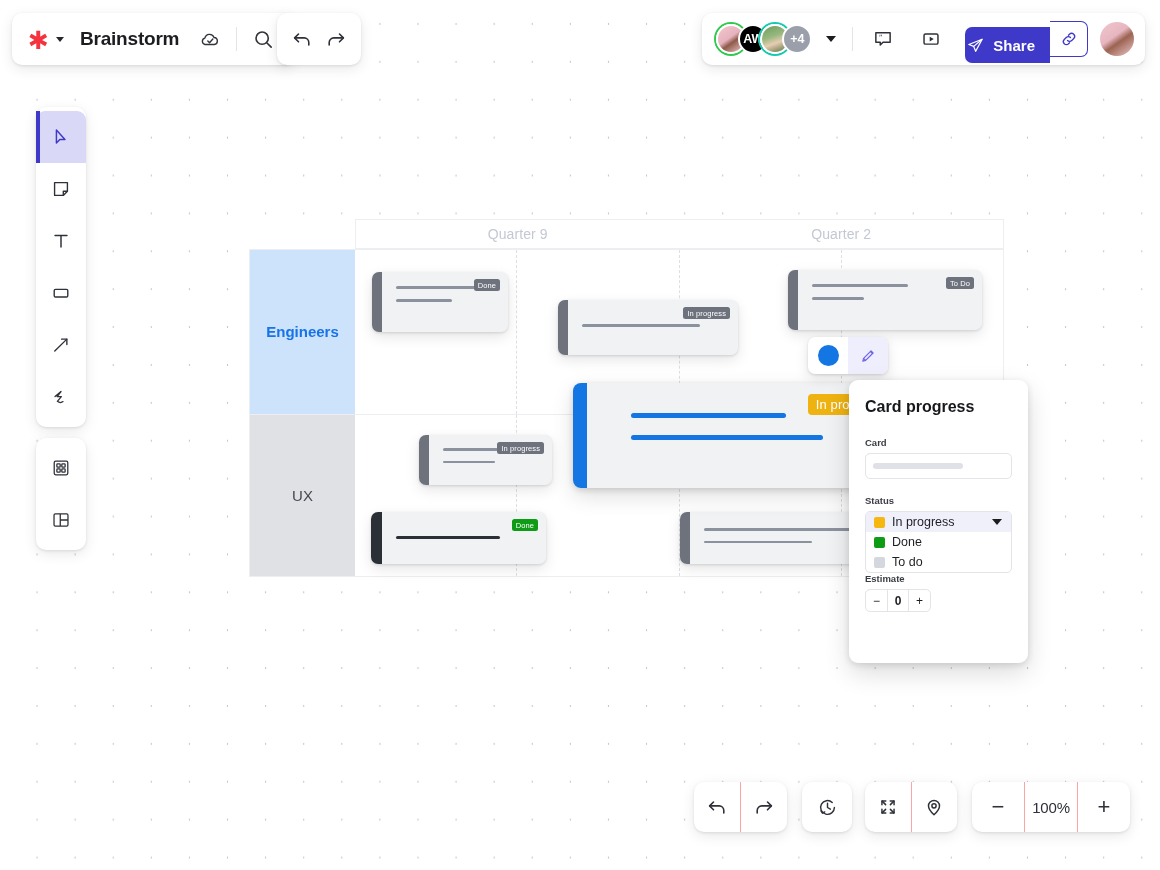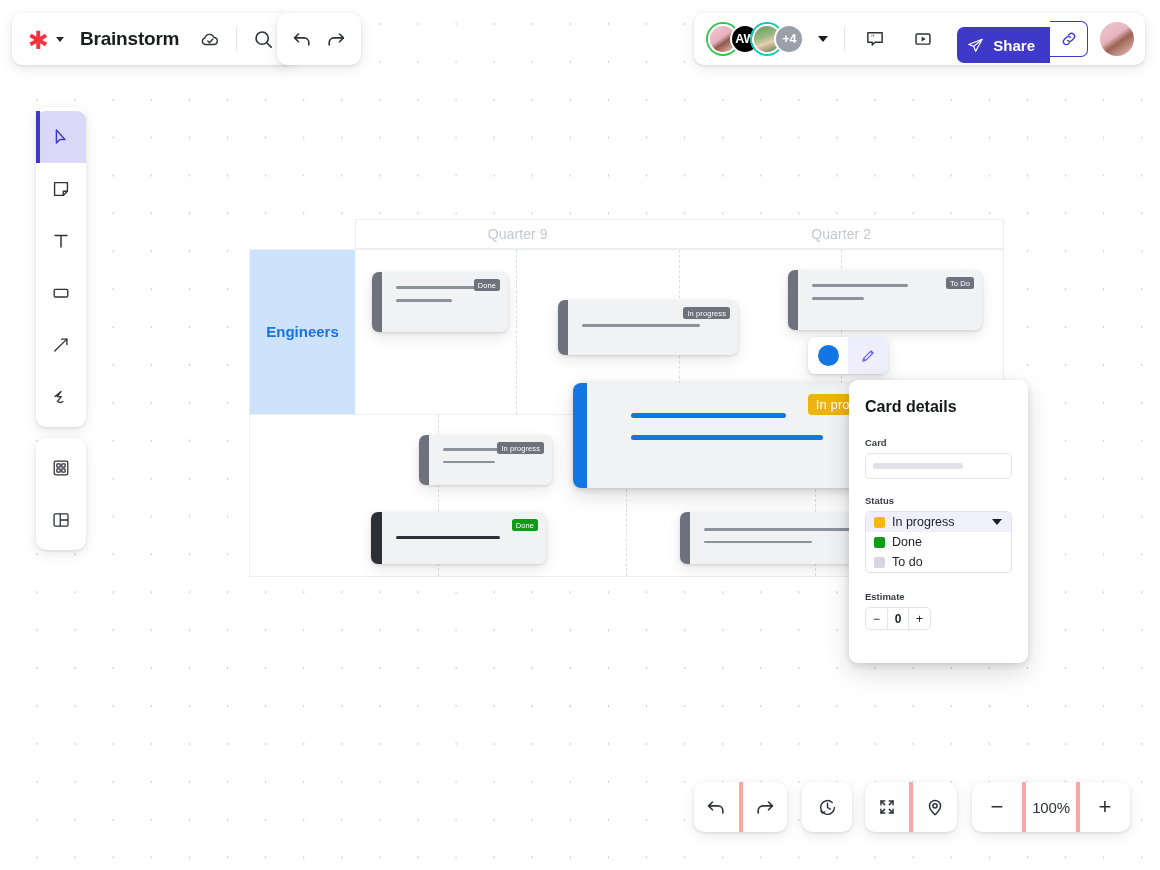--- a/index.html
+++ b/index.html
@@ -81,21 +81,21 @@
   .av-grey   { background: #9b9faa; }
   .caret-dark {
     width: 0; height: 0; margin-left: 14px;
     border-left: 5px solid transparent;
     border-right: 5px solid transparent;
     border-top: 6px solid #1c1d21;
   }
   #share-btn {
     height: 36px; background: #3f39c9; color: #fff;
     border-radius: 7px 0 0 7px; display: flex; align-items: center;
-    gap: 8px; padding: 0 15px 0 9px;
+    gap: 8px; padding: 0 15px 0 1px;
     font-size: 15px; font-weight: 700; margin-top: 12px;
   }
   #copylink-btn {
     height: 36px; width: 38px; background: #fff;
     border: 1.5px solid #3f39c9; border-left: none;
     border-radius: 0 7px 7px 0;
     display: flex; align-items: center; justify-content: center;
   }
   #me-avatar {
     width: 34px; height: 34px; border-radius: 50%; margin-left: 12px;
@@ -233,42 +233,42 @@
   }
   .opt.selected { background: #f0f0fb; }
   .swatch { width: 11px; height: 11px; border-radius: 2px; flex: none; }
   .caret-opt {
     position: absolute; right: 9px;
     width: 0; height: 0;
     border-left: 5px solid transparent;
     border-right: 5px solid transparent;
     border-top: 6px solid #1c1d21;
   }
-  #cd-estimate-wrap { margin-top: 18px; }
+  #cd-estimate-wrap { }
   #cd-stepper {
     display: inline-flex; border: 1px solid #e3e4e8; border-radius: 5px; overflow: hidden;
   }
   #cd-stepper > div {
     height: 21px; display: flex; align-items: center; justify-content: center;
     font-size: 12px; color: #1d1f24;
   }
   .step-btn { width: 21px; }
   #cd-step-val { width: 22px; border-left: 1px solid #e3e4e8; border-right: 1px solid #e3e4e8; font-weight: 700; }
 
   
   .bbar { position: absolute; bottom: 38px; height: 50px; display: flex; align-items: center; }
   #bb-nav    { left: 694px; width: 93px; }
   #bb-hist   { left: 802px; width: 50px; }
   #bb-view   { left: 865px; width: 92px; }
   #bb-zoom   { left: 972px; width: 158px; }
   .bbtn {
     flex: 1; height: 50px; display: flex; align-items: center; justify-content: center;
     color: #2e3138;
   }
-  .bbtn + .bbtn { border-left: 4px solid #fca5a5; }
+  .bbtn + .bbtn { border-left: 1px solid #fca5a5; }
   #zoom-label { font-size: 15px; color: #2e3138; letter-spacing: -.2px; }
 </style>
 </head>
 <body>
 
 <div id="canvas">
 
   <div id="topbar-left" class="panel">
     <div style="display:flex;align-items:center;">
       <span class="logo-asterisk">✱</span>
@@ -410,20 +410,21 @@
       <div class="brow r1">
         <div class="rowlabel engineers">Engineers</div>
         <div class="rowbody">
           <div class="qsep"></div>
           <div class="qsep"></div>
           <div class="qsep"></div>
           <div class="qsep"></div>
         </div>
       </div>
       <div class="brow r2">
+        <div class="rowlabel ux">UX</div>
         <div class="rowbody">
           <div class="qsep"></div>
           <div class="qsep"></div>
           <div class="qsep"></div>
           <div class="qsep"></div>
         </div>
       </div>
     </div>
   </div>
 
@@ -496,21 +497,21 @@
         <svg width="19" height="19" viewBox="0 0 24 24" fill="none" stroke="#6d63e8" stroke-width="1.5" stroke-linejoin="round">
           <path d="M4.8 19.2l1-3.6L15.2 6.2l2.6 2.6-9.4 9.4z"></path>
           <path d="M14.5 6.9l2.6 2.6"></path>
             <path d="M5.8 15.6l2.6 2.6"></path>
         </svg>
       </span>
     </div>
   </div>
 
   <div id="card-details">
-    <div id="cd-title">Card details</div>
+    <div id="cd-title">Card progress</div>
 
     <div id="cd-title-field-wrap">
       <div class="fld-label">Card</div>
       <div id="cd-title-input">
         <div id="cd-title-skeleton"></div>
       </div>
     </div>
 
     <div id="cd-status-wrap">
       <div class="fld-label">Status</div>

